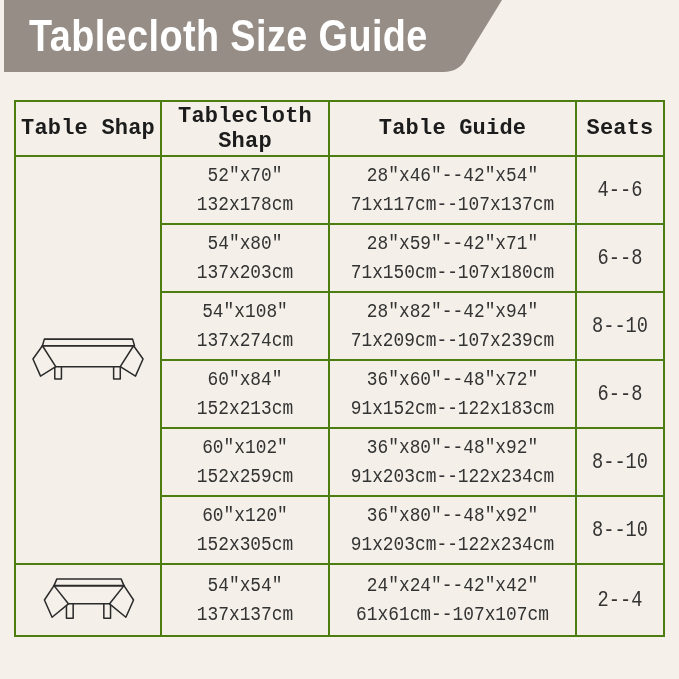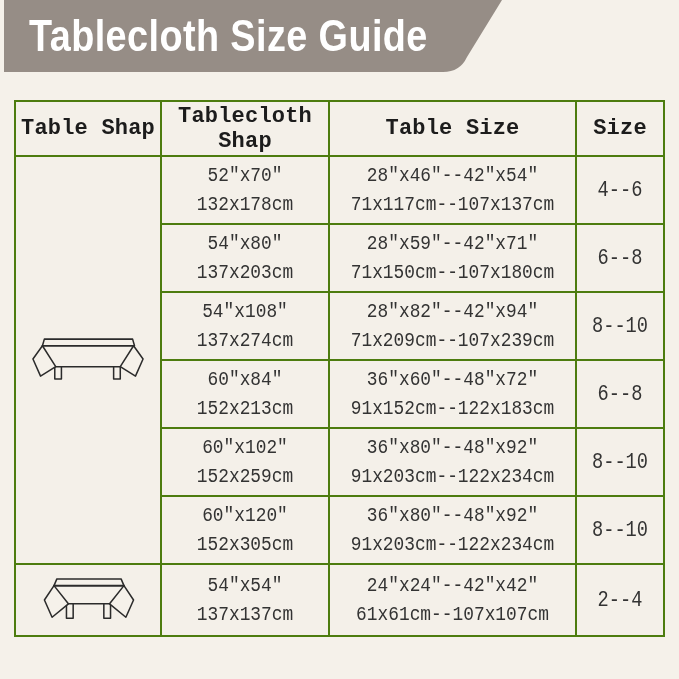--- a/index.html
+++ b/index.html
@@ -61,22 +61,22 @@
     <colgroup>
       <col style="width:146px">
         <col style="width:168px">
         <col style="width:247px">
         <col style="width:88px">
     </colgroup>
     <thead>
       <tr>
         <th>Table Shap</th>
         <th>Tablecloth Shap</th>
-        <th>Table Size</th>
-        <th>Size</th>
+        <th>Table Guide</th>
+        <th>Seats</th>
       </tr>
     </thead>
     <tbody>
       <tr>
         <td rowspan="6" class="shape-cell">
           <svg class="icon" width="112" height="46" viewBox="0 0 118 48">
             <rect x="11" y="9" width="96" height="22"></rect>
             <rect x="24" y="31" width="7" height="13"></rect>
             <rect x="86" y="31" width="7" height="13"></rect>
             <polygon points="11,9 1,23 9,41 25,31"></polygon>

